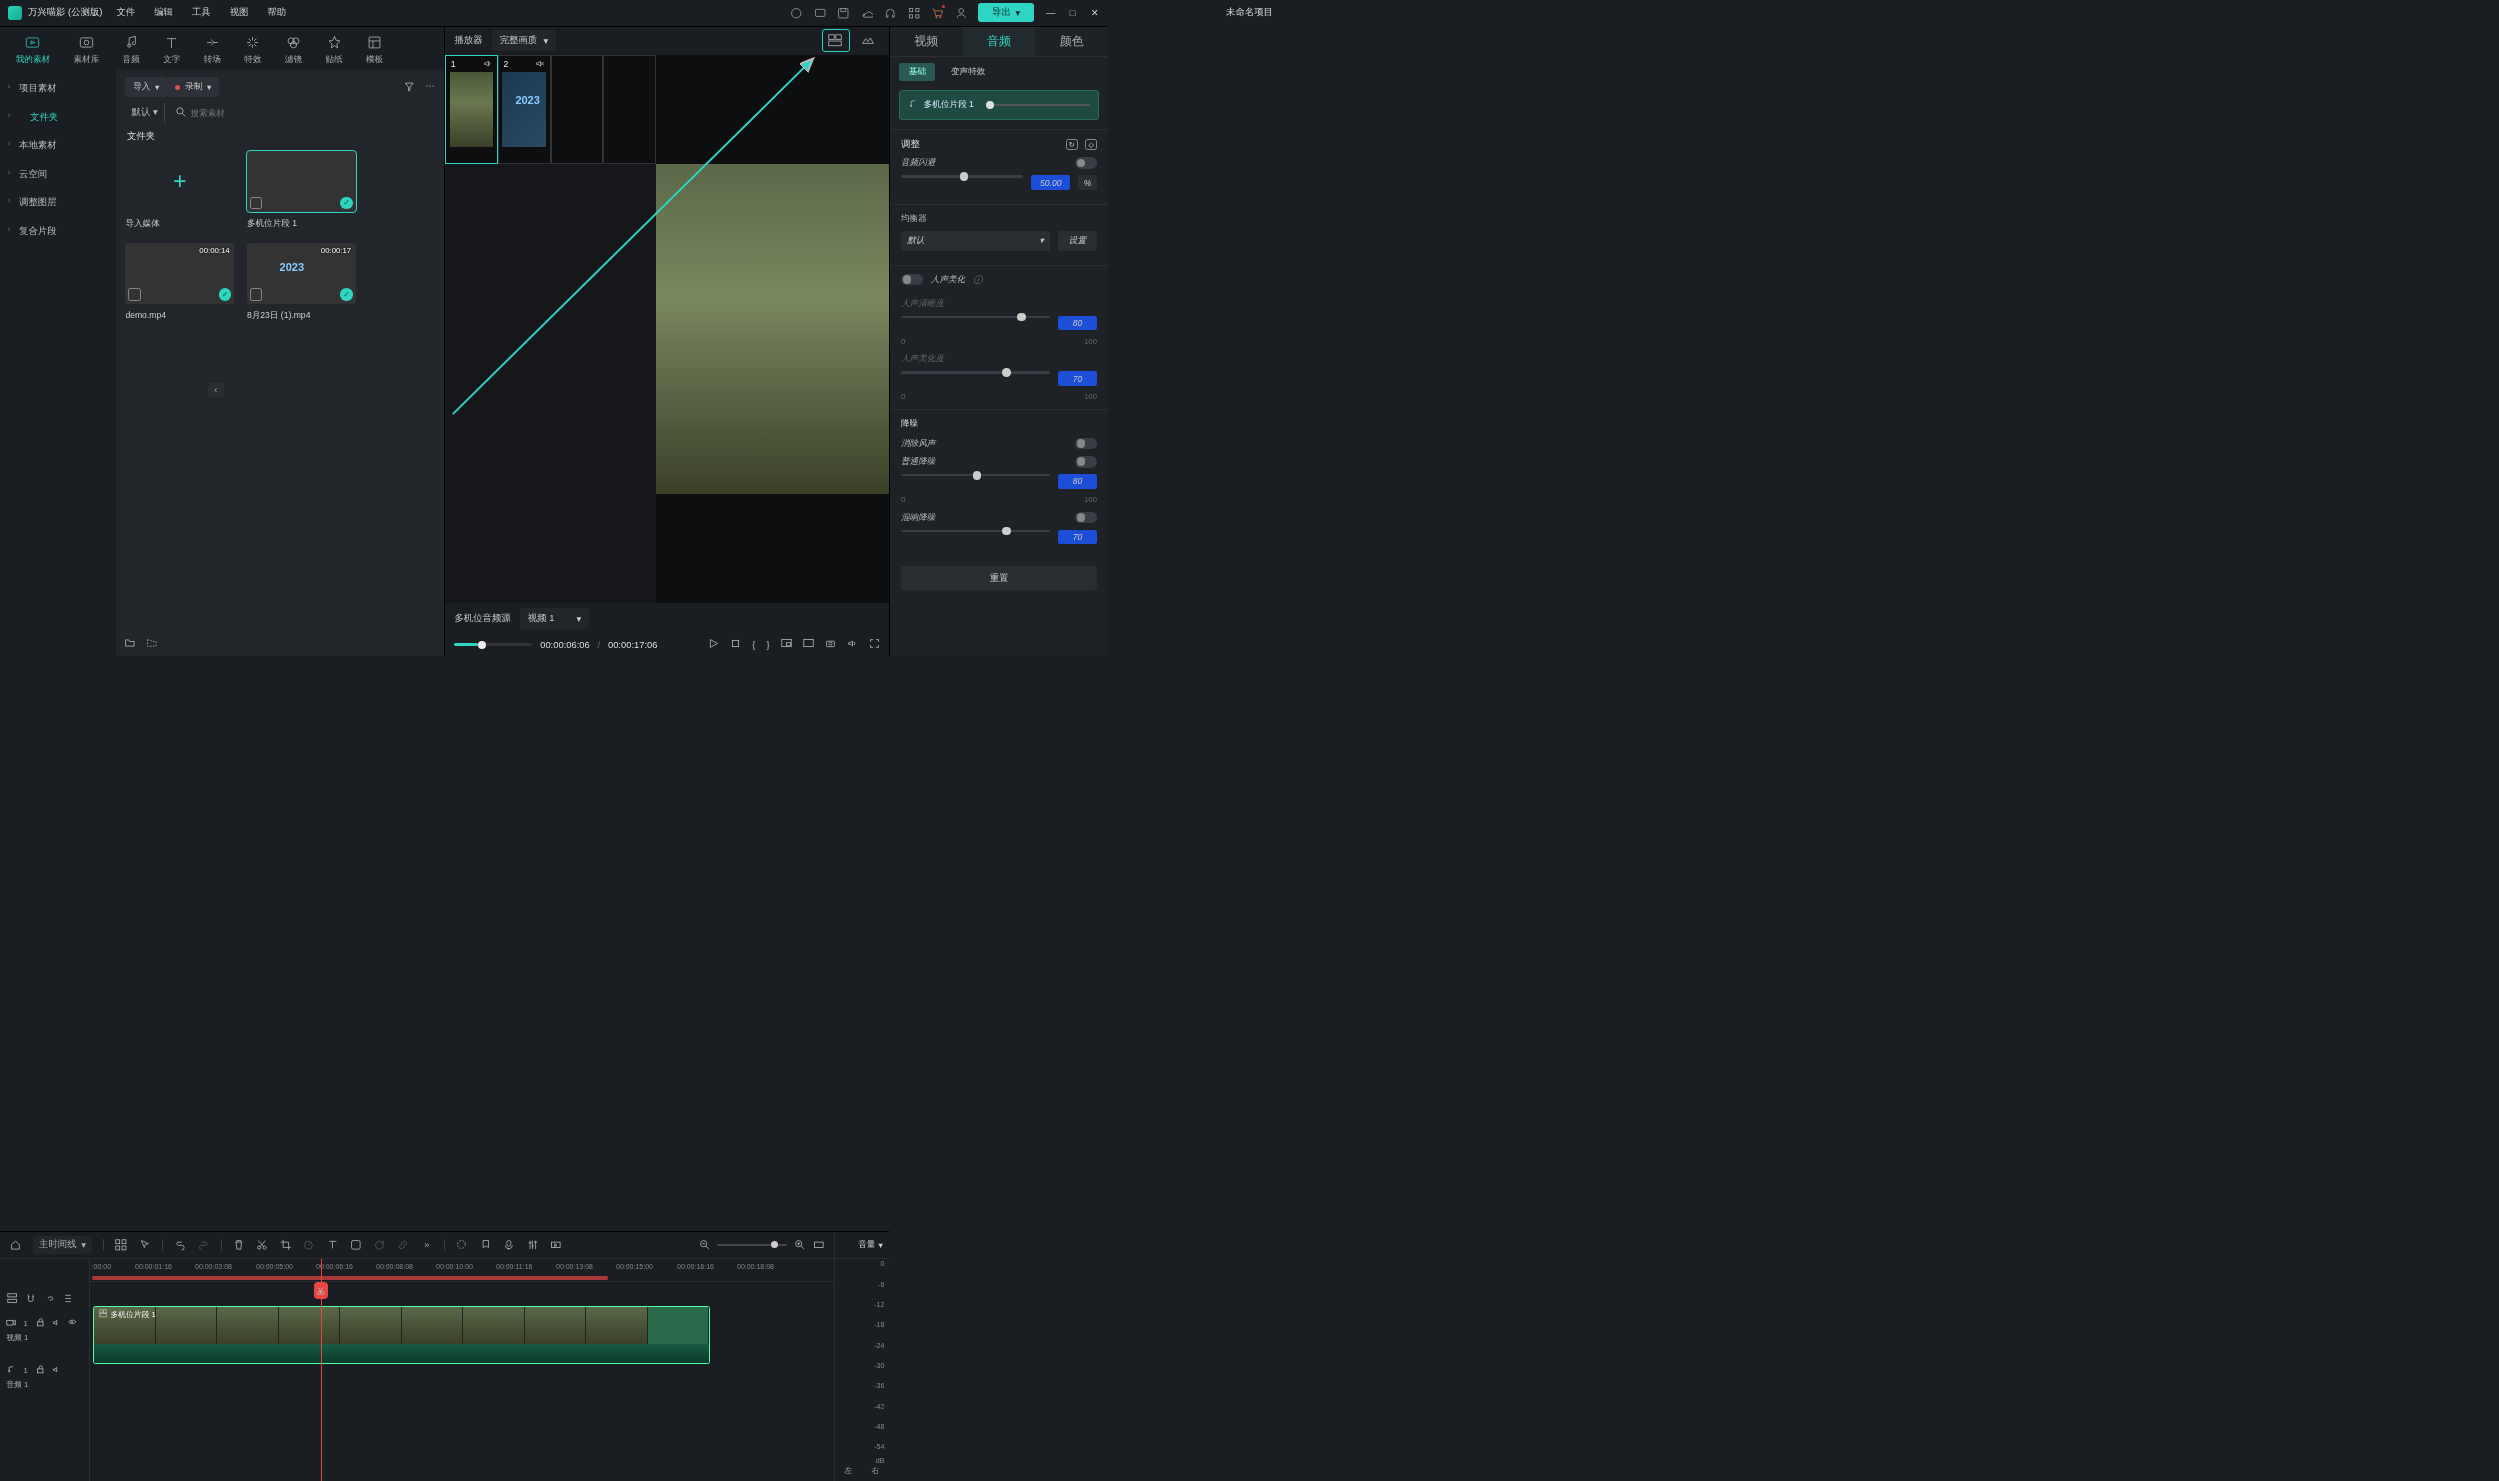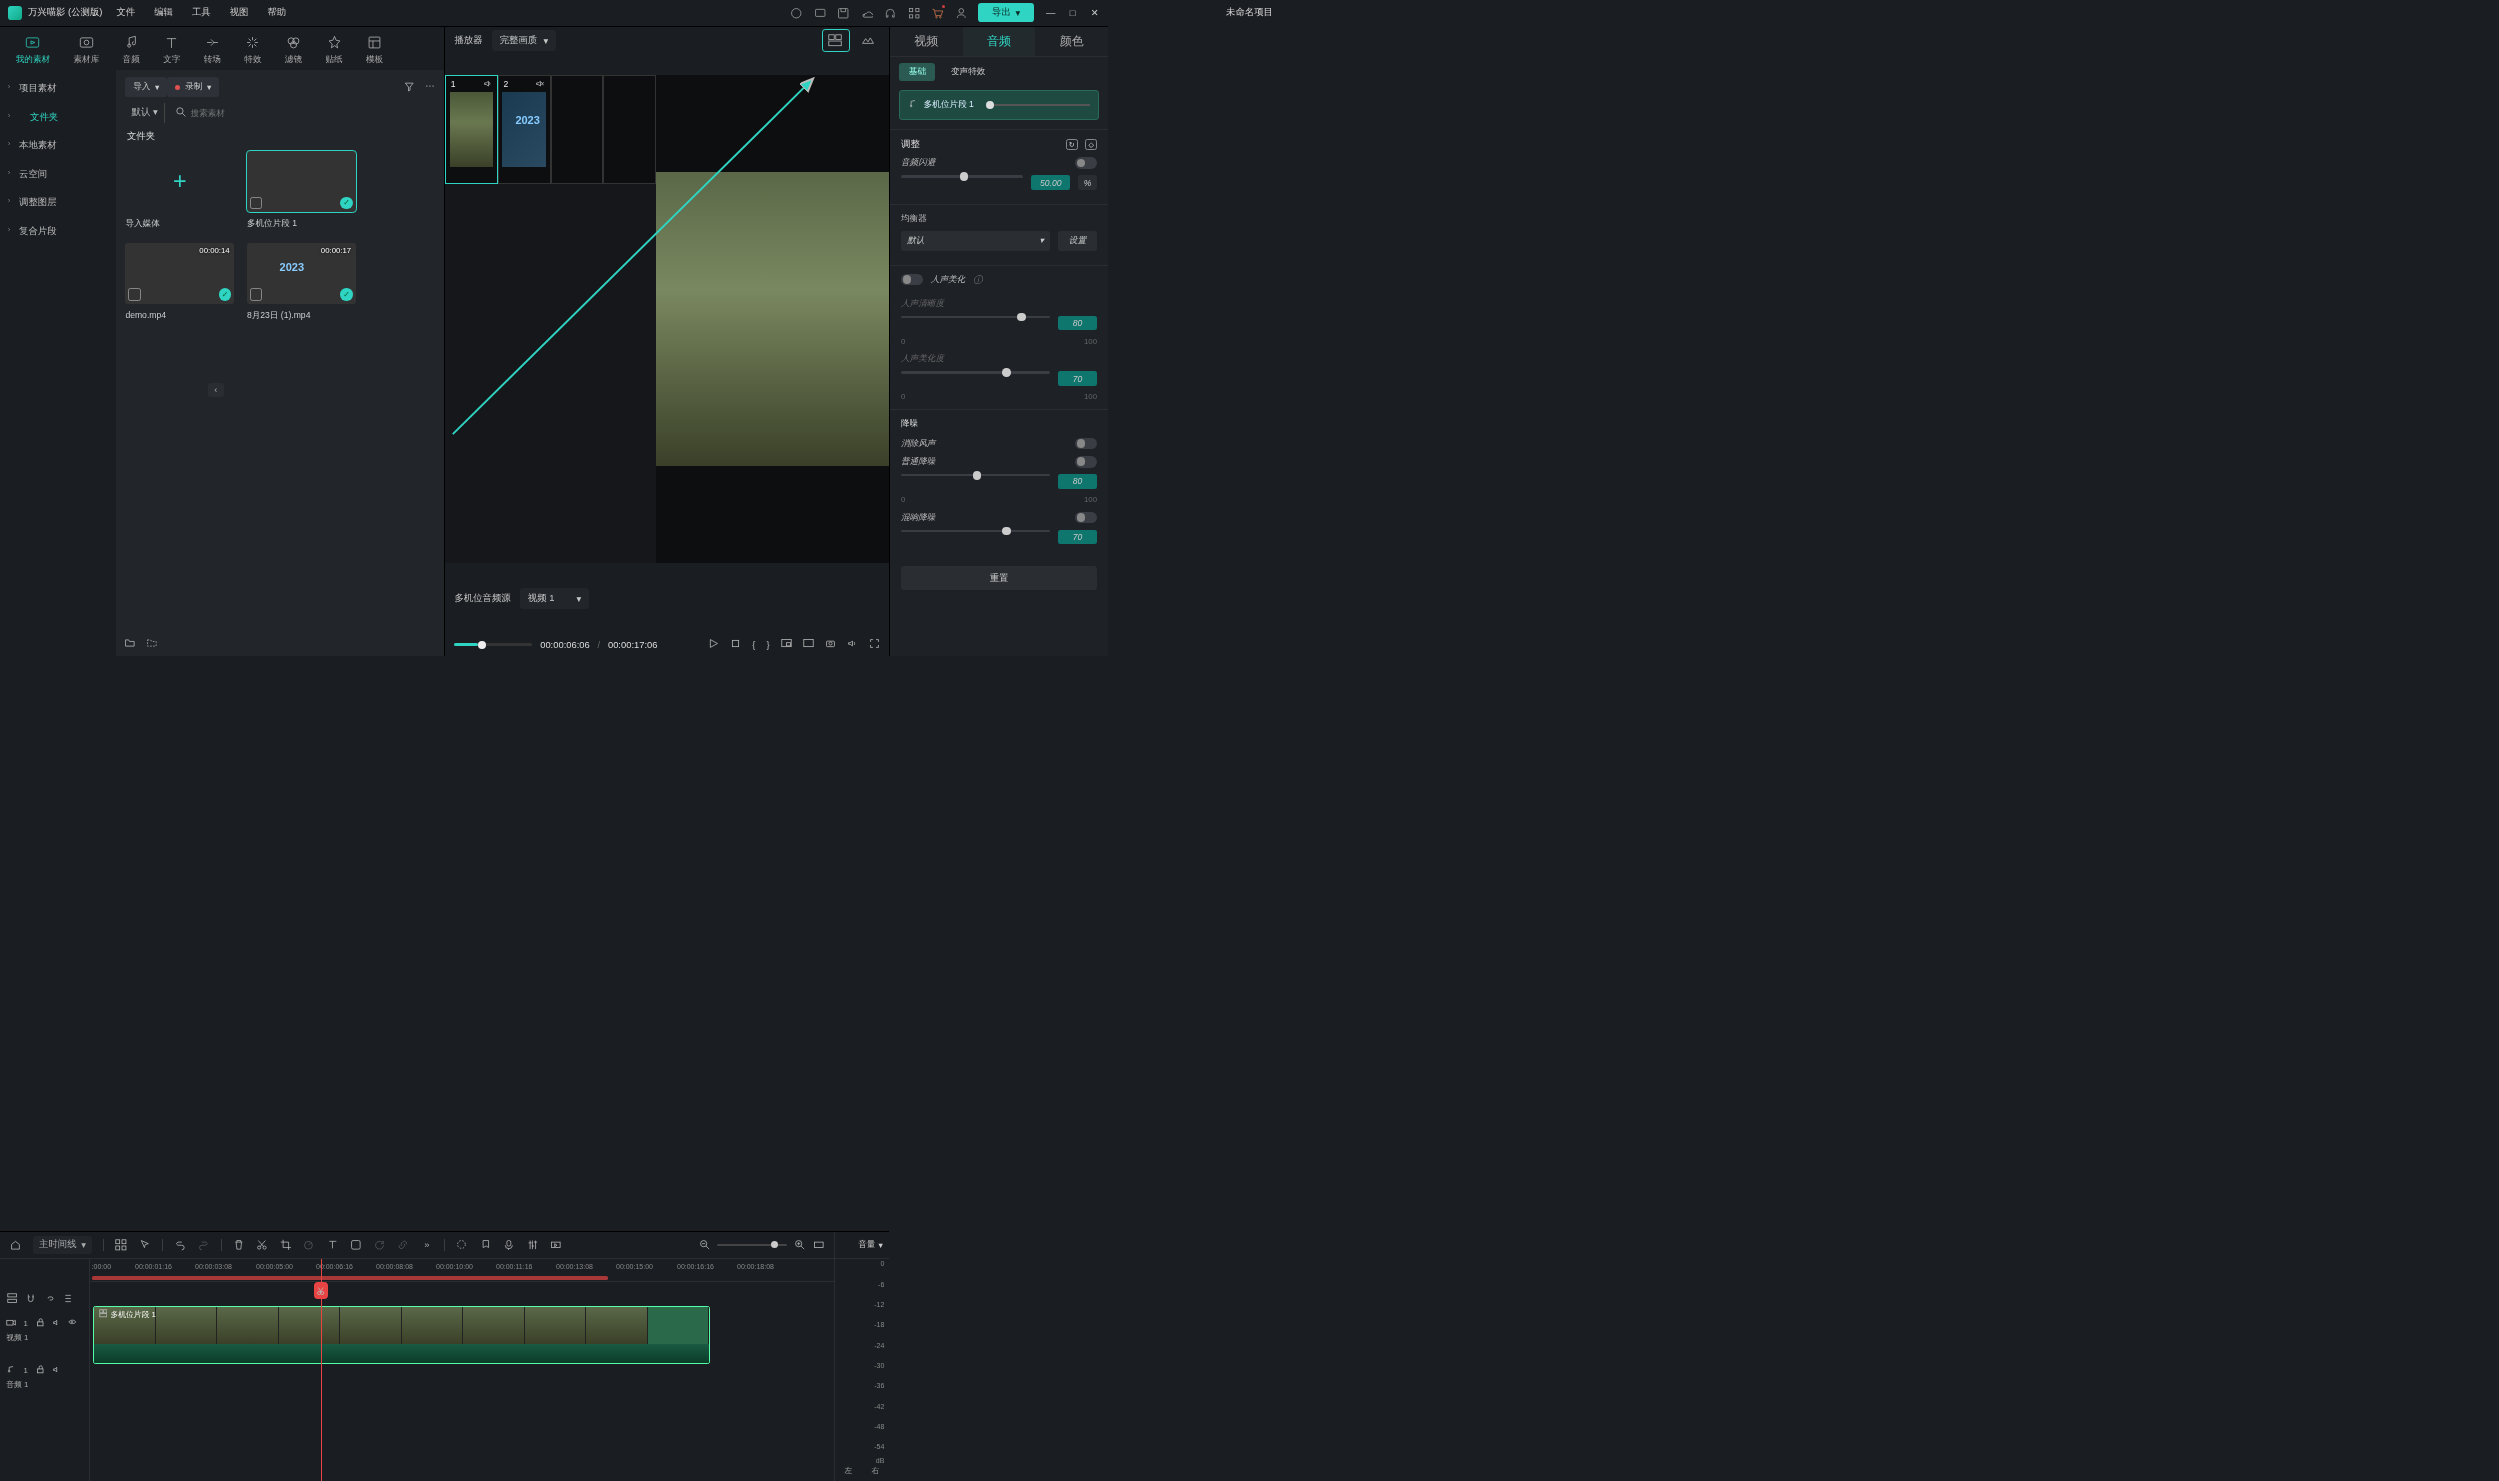--- a/index.html
+++ b/index.html
@@ -13,21 +13,21 @@
 #titlebar .menu span { margin-right:19px; cursor:pointer; color:#ccc; }
 #titlebar .project { position:absolute; left:50%; transform:translateX(-50%); color:#ddd; }
 #titlebar .right { margin-left:auto; display:flex; align-items:center; gap:11px; }
 #titlebar .right .ico { width:12.5px; height:12.5px; opacity:.85; cursor:pointer; }
 .export-btn { background:#2fd4c2; color:#0a2a26; padding:3.1px 14px; border-radius:3.1px; display:flex; align-items:center; gap:4.7px; cursor:pointer; font-weight:500;}
 .wctrl { width:11px; height:11px; cursor:pointer; color:#ccc; display:flex; align-items:center; justify-content:center; }
 
 
 #main { display:flex; height:calc(100% - 26.6px); }
 #leftpane { width:445px; display:flex; flex-direction:column; border-right:0.8px solid #000;}
-#midpane { flex:1; display:flex; flex-direction:column;gap:20px; }
+#midpane { flex:1; display:flex; flex-direction:column; }
 #rightpane { width:219px; background:#1e2126; border-left:0.8px solid #000; display:flex; flex-direction:column; overflow-y:auto;}
 
 
 .modTabs { display:flex; padding:4.7px 11px 0; gap:14px; background:#1a1d21;}
 .modTabs .mt { display:flex; flex-direction:column; align-items:center; gap:3.1px; padding:3.1px 4.7px; cursor:pointer; color:#aaa; font-size:8.6px;}
 .modTabs .mt.active { color:#2fd4c2; }
 .modTabs .mt .mi { width:17px; height:17px; display:flex; align-items:center; justify-content:center; }
 .modTabs .mt.active .mi svg { stroke:#2fd4c2; }
 
 
@@ -141,21 +141,21 @@
 .audioChip .txt { color:#def; font-size:8.6px;}
 .audioChip .wave { flex:1; height:1.6px; background:#555; margin-left:7.8px; position:relative;}
 .audioChip .wave::before{content:""; position:absolute; left:-1.6px; top:-3.1px; width:7.8px; height:7.8px; border-radius:50%; background:#ddd;}
 .rSect { padding:7.8px 11px; border-top:0.8px solid #2a2e33;}
 .rSect .hdr { display:flex; align-items:center; justify-content:space-between; color:#ddd; font-size:9.4px; margin-bottom:6.2px;}
 .rSect .ctr { display:flex; gap:7.8px; margin:6.2px 0;font-style:italic;}
 .rSect .lbl { color:#bbb; font-size:8.6px; flex:0 0 auto;}
 .rSect .lbl.dim { color:#666;}
 .slider { flex:1; height:2.3px; background:#3a3e44; border-radius:1.6px; position:relative;}
 .slider .kn { position:absolute; top:-3.1px; width:8.6px; height:8.6px; border-radius:50%; background:#ccc;}
-.numbox { width:39px; text-align:center; background:#0f766e; padding:2.3px 0; border-radius:2.3px; font-size:8.6px;}
+.numbox { width:39px; text-align:center; background:#1d4ed8; padding:2.3px 0; border-radius:2.3px; font-size:8.6px;}
 .pct { width:19px; text-align:center; background:#2a2e33; padding:2.3px 0; border-radius:2.3px; font-size:8.6px;}
 .range01 { display:flex; justify-content:space-between; color:#666; font-size:7.8px; margin-top:1.6px;}
 .toggle { width:22px; height:11.7px; background:#3a3e44; border-radius:6.2px; position:relative; cursor:pointer;}
 .toggle::after { content:""; position:absolute; top:1.6px; left:1.6px; width:8.6px; height:8.6px; border-radius:50%; background:#888;}
 .selbox { flex:1; background:#2a2e33; padding:3.9px 6.2px; border-radius:2.3px; display:flex; justify-content:space-between; cursor:pointer; font-size:8.6px;}
 .btn2 { background:#2a2e33; padding:3.9px 11px; border-radius:2.3px; cursor:pointer; font-size:8.6px;}
 .resetBtn { margin:7.8px 11px; text-align:center; background:#2a2e33; padding:5.5px; border-radius:3.1px; cursor:pointer; font-size:9.4px;}
 .iconcirc { width:11.7px; height:11.7px; border:0.8px solid #888; border-radius:2.3px; display:inline-flex; align-items:center; justify-content:center; font-size:7px; cursor:pointer;}
 
 svg { stroke:#bbb; fill:none; }

